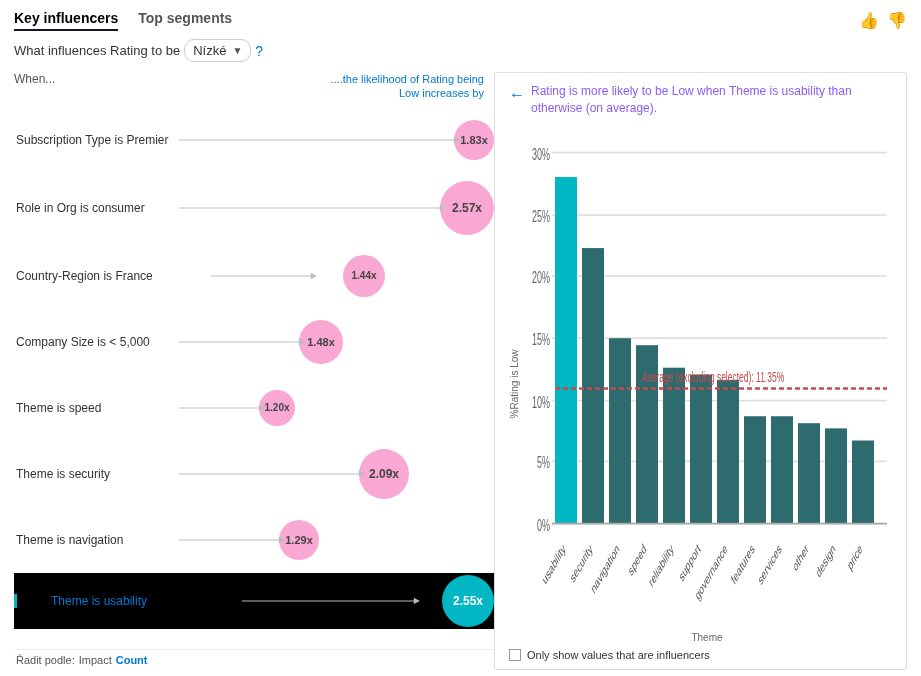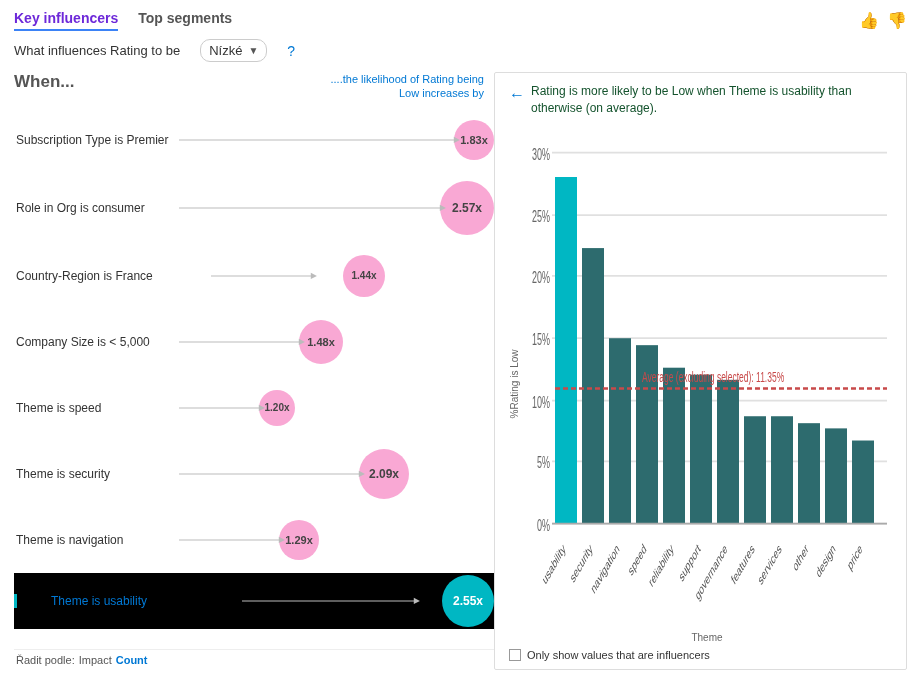--- a/index.html
+++ b/index.html
@@ -31,37 +31,37 @@
       gap: 20px;
     }
     .tab {
       font-size: 14px;
       font-weight: 600;
       color: #555;
       cursor: pointer;
       padding-bottom: 3px;
     }
     .tab.active {
-      color: #6d28d9;
-      border-bottom: 2px solid #3b82f6;
+      color: #000000;
+      border-bottom: 2px solid #0f172a;
     }
     .tabs-right {
       display: flex;
       gap: 8px;
     }
     .tab-icon {
       color: #999;
       font-size: 16px;
       cursor: pointer;
     }
     
     .filter-row {
       display: flex;
       align-items: center;
-      gap: 20px;
+      gap: 4px;
       margin-bottom: 10px;
       font-size: 13px;
       color: #333;
     }
     .dropdown {
       border: 1px solid #ccc;
       border-radius: 10px;
       padding: 3px 8px;
       display: flex;
       align-items: center;
@@ -91,22 +91,22 @@
       overflow: hidden;
     }
     .column-headers {
       display: flex;
       justify-content: space-between;
       align-items: flex-start;
       padding: 0 10px 4px 0;
       margin-bottom: 2px;
     }
     .col-when {
-      font-size: 17px;
-      font-weight: 700;
+      font-size: 12px;
+      font-weight: 400;
       color: #555;
     }
     .col-likelihood {
       font-size: 11px;
       color: #0078d4;
       text-align: right;
       max-width: 160px;
       line-height: 1.3;
     }
     .influencer-list {
@@ -227,21 +227,21 @@
       margin-bottom: 8px;
     }
     .back-btn {
       color: #0078d4;
       font-size: 16px;
       cursor: pointer;
       margin-top: 1px;
     }
     .right-title {
       font-size: 12px;
-      color: #14532d;
+      color: #8b5cf6;
       line-height: 1.4;
       max-width: 340px;
     }
     
     .chart-area {
       flex: 1;
       position: relative;
       display: flex;
       overflow: hidden;
     }

